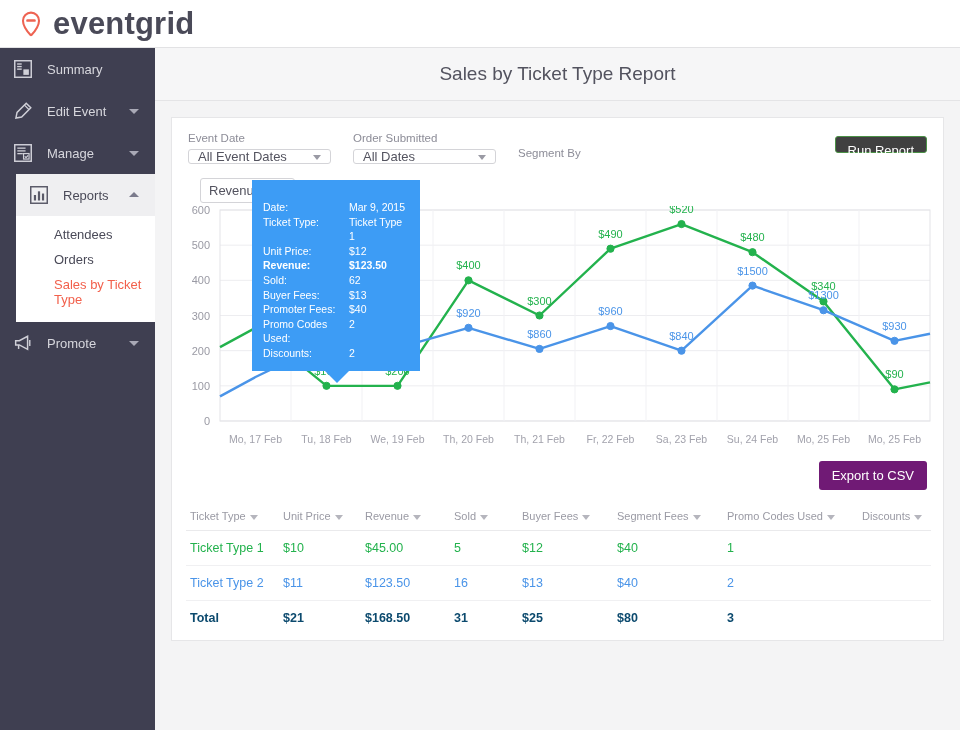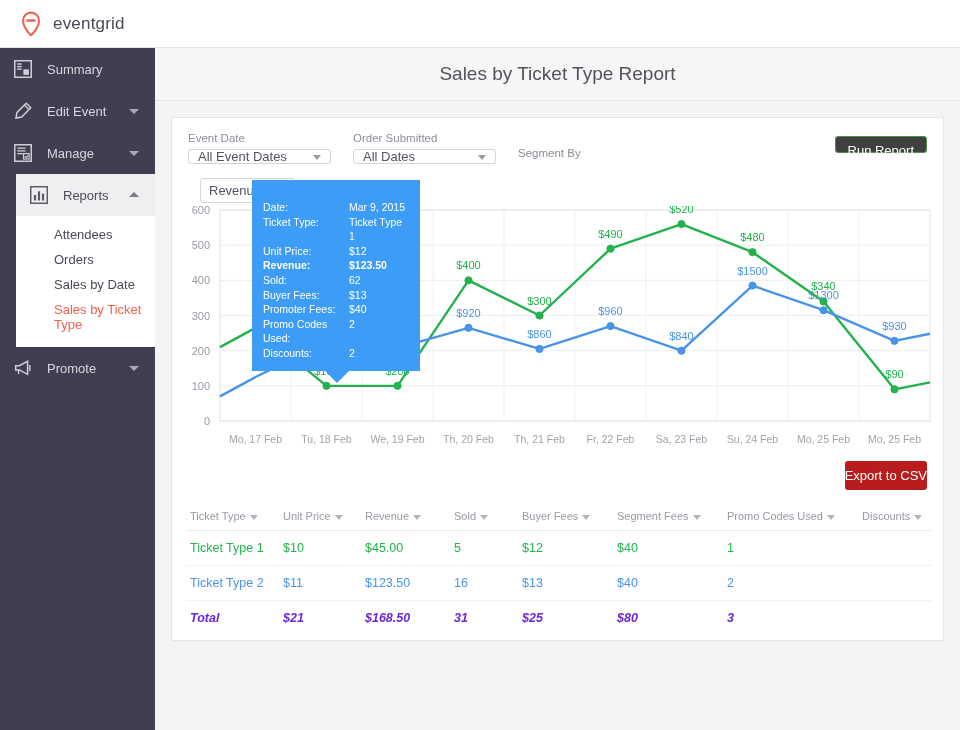--- a/index.html
+++ b/index.html
@@ -12,21 +12,21 @@
   .app { position: relative; width: 960px; height: 730px; }
 
   
   .topbar {
     position: absolute; left: 0; top: 0; width: 960px; height: 48px;
     background: #ffffff; border-bottom: 1px solid #e2e2e4;
     display: flex; align-items: center; padding-left: 18px;
   }
   .logo-mark { width: 26px; height: 26px; margin-right: 9px; flex: none; }
   .logo-text {
-    font-size: 17px; color: #4a4a58; letter-spacing: .2px; font-weight: 400;
+    font-size: 31px; color: #4a4a58; letter-spacing: .2px; font-weight: 700;
   }
 
   
   .sidebar {
     position: absolute; left: 0; top: 48px; width: 155px; height: 682px;
     background: #3f3f51;
   }
   .nav-item {
     position: relative; height: 42px; display: flex; align-items: center;
     padding-left: 12px; cursor: pointer;
@@ -112,39 +112,39 @@
   .tt-row.bold .tt-key, .tt-row.bold .tt-val { font-weight: bold; }
   .tt-arrow {
     position: absolute; left: 72px; bottom: -12px; width: 0; height: 0;
     border-left: 13px solid transparent; border-right: 13px solid transparent;
     border-top: 13px solid #3d9cf5;
   }
 
   
   .btn-export {
     position: absolute; right: 16px; top: 343px;
-    background: #b91c1c; padding: 7px 0; height: 29px;
+    background: #701a75; padding: 7px 13px; height: 29px;
   }
   .table { position: absolute; left: 0; top: 386px; width: 773px; padding: 0 14px; }
   table { width: 100%; border-collapse: collapse; }
   thead th {
     font-size: 11px; color: #9a9aa4; font-weight: normal; text-align: left;
     padding: 6px 4px 8px 4px; border-bottom: 1px solid #eaeaec; white-space: nowrap;
   }
   .sort-tri {
     display: inline-block; margin-left: 4px; width: 0; height: 0;
     border-left: 4px solid transparent; border-right: 4px solid transparent;
     border-top: 5px solid #b5b5bd; vertical-align: middle;
   }
   tbody td {
     font-size: 12.5px; padding: 10px 4px; border-bottom: 1px solid #f0f0f2;
   }
   tr.row-green td { color: #23b24d; }
   tr.row-blue td  { color: #4a94e8; }
-  tr.row-total td { color: #6d28d9; font-weight: bold; border-bottom: none; font-style: italic; }
+  tr.row-total td { color: #0c4a6e; font-weight: bold; border-bottom: none; }
   .col-1 { width: 93px; } .col-2 { width: 82px; } .col-3 { width: 89px; }
   .col-4 { width: 68px; } .col-5 { width: 95px; } .col-6 { width: 110px; }
   .col-7 { width: 135px; }
 </style>
 </head>
 <body>
 
 <div class="app">
 
   <div class="topbar">
@@ -197,21 +197,20 @@
         <rect x="10.8" y="8" width="2.4" height="10" fill="#5a5a68"></rect>
         <rect x="15.2" y="10.4" width="2.4" height="7.6" fill="#5a5a68"></rect>
       </svg>
       <span class="nav-label">Reports</span>
       <span class="caret up"></span>
     </div>
 
     <div class="submenu">
       <div class="submenu-item">Attendees</div>
       <div class="submenu-item">Orders</div>
-      <div class="submenu-item">Sales by Date</div>
       <div class="submenu-item selected">Sales by Ticket Type</div>
     </div>
 
     <div class="nav-item">
       <svg class="ico" viewBox="0 0 24 24">
         <path d="M4 9.5h4l9-4.8v14.2l-9-4.8H4z" fill="none" stroke="#d0d0d8" stroke-width="1.6"></path>
         <path d="M7.2 14.1v4.4" stroke="#d0d0d8" stroke-width="1.6"></path>
         <path d="M19.4 8.8v6.4" stroke="#d0d0d8" stroke-width="1.5"></path>
       </svg>
       <span class="nav-label">Promote</span>

